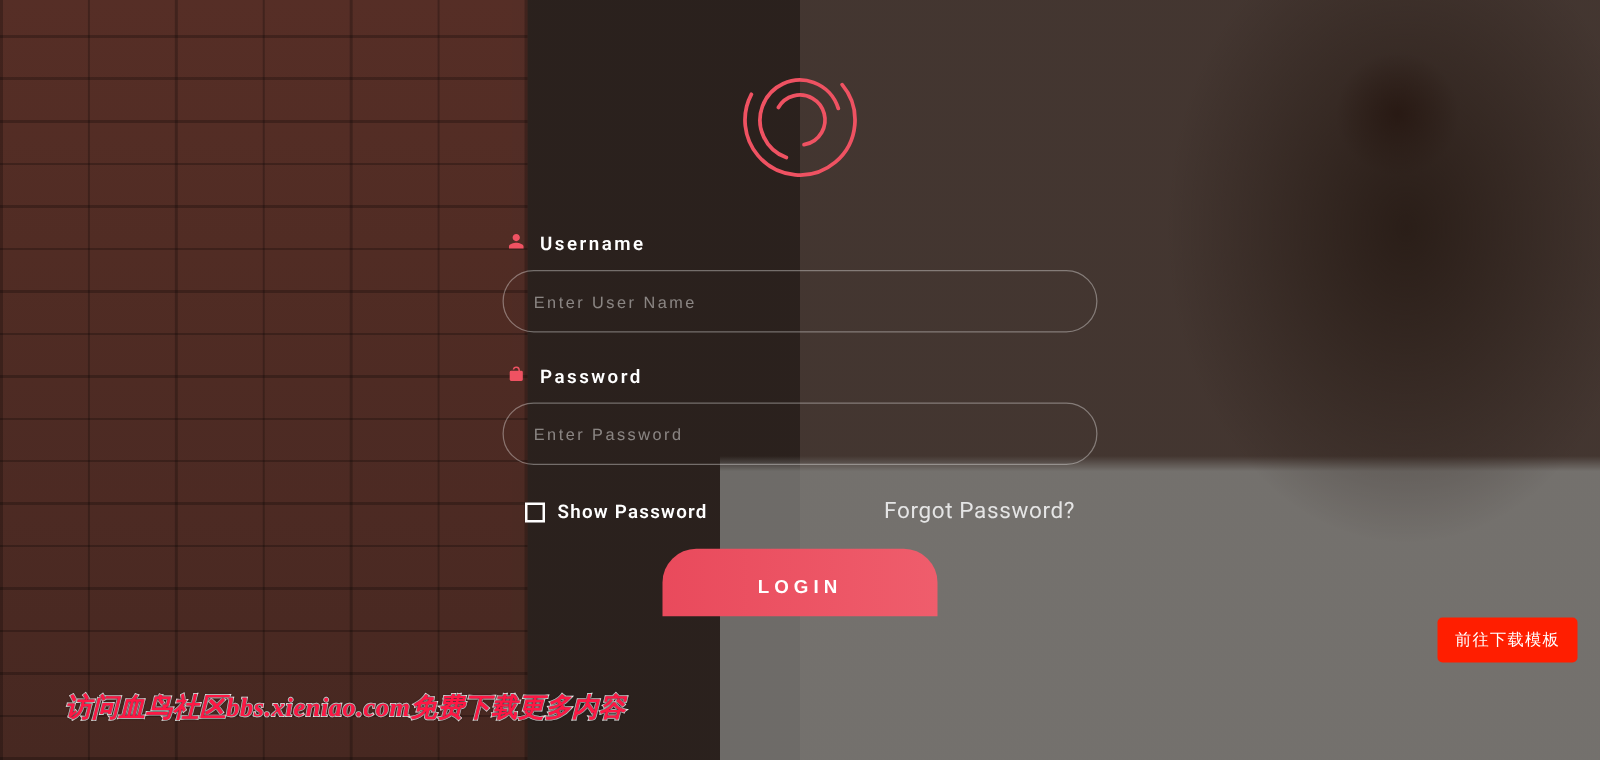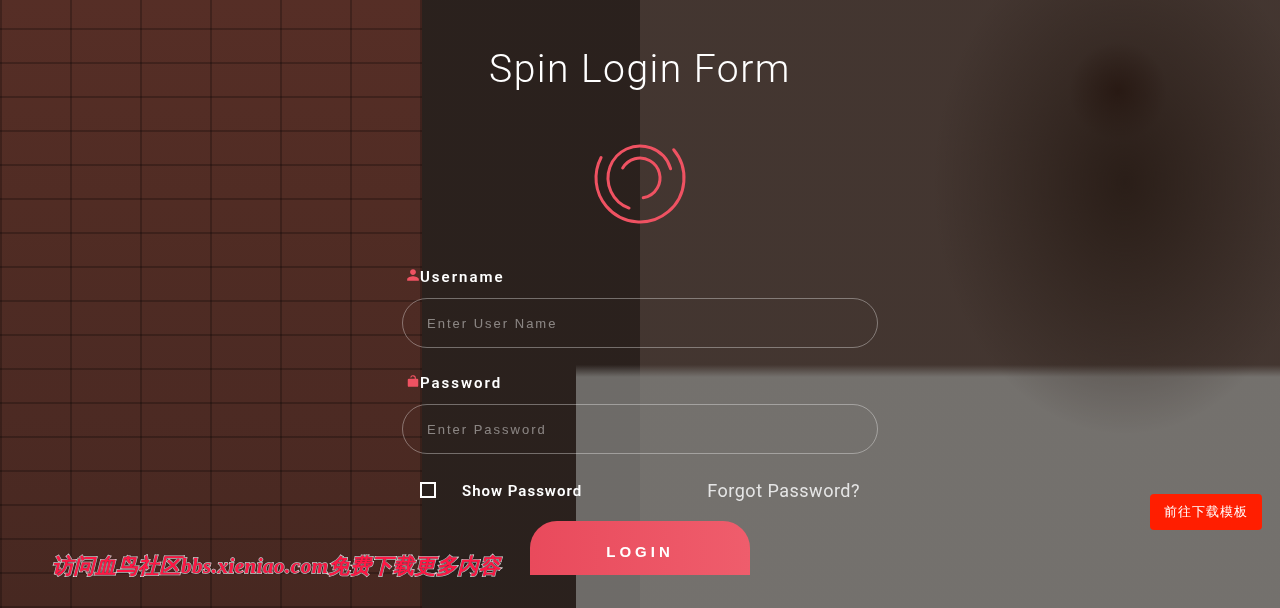--- a/index.html
+++ b/index.html
@@ -66,21 +66,21 @@
 .form {
   width: 476px;
 }
 .field-label {
   font-size: 15px;
   font-weight: 600;
   letter-spacing: 2px;
   margin-bottom: 12px;
   display: flex;
   align-items: center;
-  gap: 0;
+  gap: 12px;
   padding-left: 4px;
 }
 .field-label .icon { color: #ef5262; flex-shrink:0; }
 .input {
   width: 100%;
   height: 50px;
   border: 1px solid rgba(255,255,255,0.35);
   border-radius: 25px;
   background: transparent;
   color: #fff;
@@ -93,22 +93,22 @@
 .input::placeholder { color: rgba(255,255,255,0.45); letter-spacing: 2px; }
 .row {
   display: flex;
   justify-content: space-between;
   align-items: center;
   padding: 0 18px;
   margin-bottom: 20px;
 }
 .checkbox-wrap {
   display: flex;
-  align-items: flex-start;
-  gap: 26px;
+  align-items: flex-end;
+  gap: 10px;
   font-size: 15px;
   font-weight: 600;
   letter-spacing: 1px;
   cursor: pointer;
 }
 .checkbox {
   width: 16px;
   height: 16px;
   border: 2px solid #fff;
   background: transparent;
@@ -166,21 +166,20 @@
   text-shadow: 0 0 2px #000;
 }
 </style>
 </head>
 <body>
 
 <div class="bg"></div>
 
 <div class="page">
 
-  <h1 class="title">Spin Login Form</h1>
 
   <div class="spinner">
     <svg viewBox="0 0 100 100">
       <circle cx="50" cy="50" r="44" fill="none" stroke="#ef5262" stroke-width="3" stroke-dasharray="190 90" stroke-linecap="round" transform="rotate(-40 50 50)"></circle>
       <circle cx="50" cy="50" r="32" fill="none" stroke="#ef5262" stroke-width="3" stroke-dasharray="130 80" stroke-linecap="round" transform="rotate(110 50 50)"></circle>
       <circle cx="50" cy="50" r="20" fill="none" stroke="#ef5262" stroke-width="3" stroke-dasharray="80 50" stroke-linecap="round" transform="rotate(210 50 50)"></circle>
     </svg>
   </div>
 
   <form class="form">

